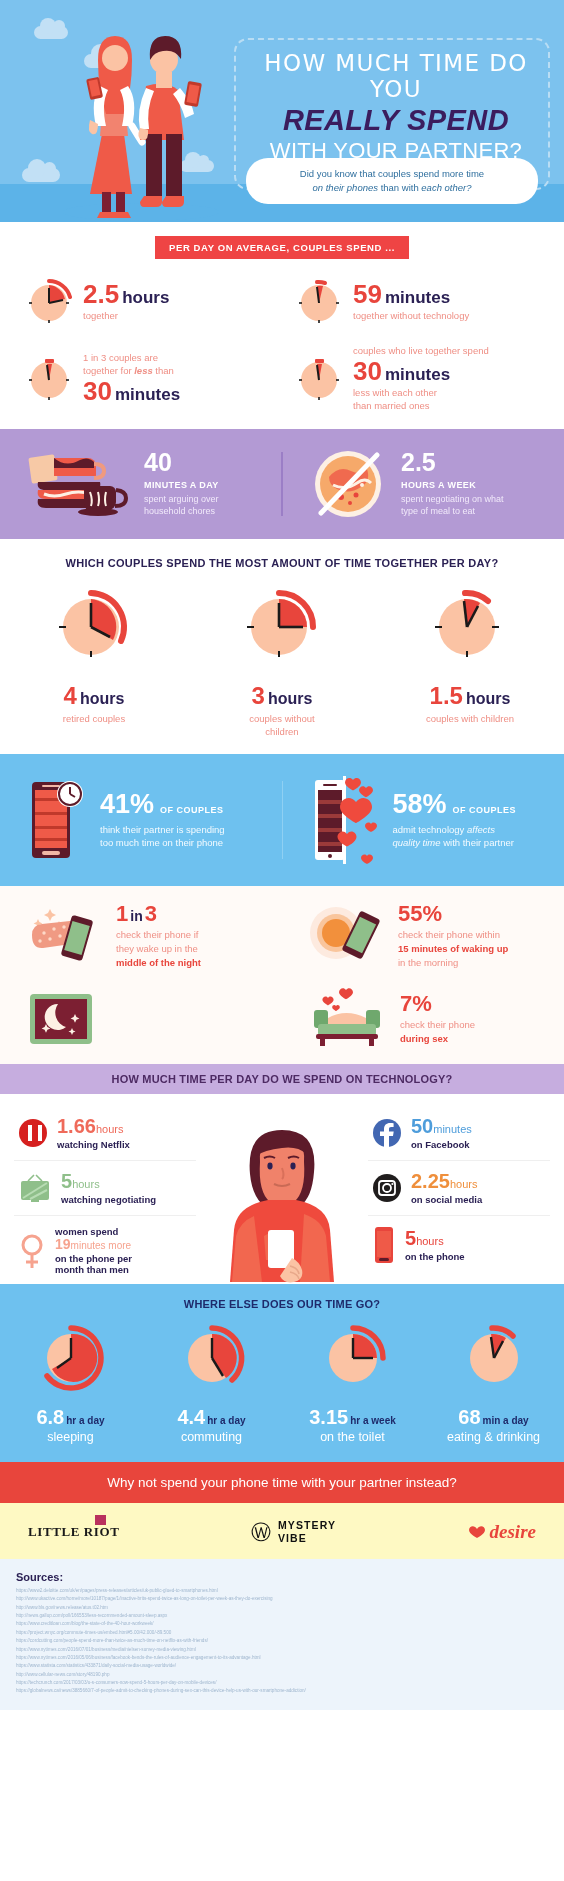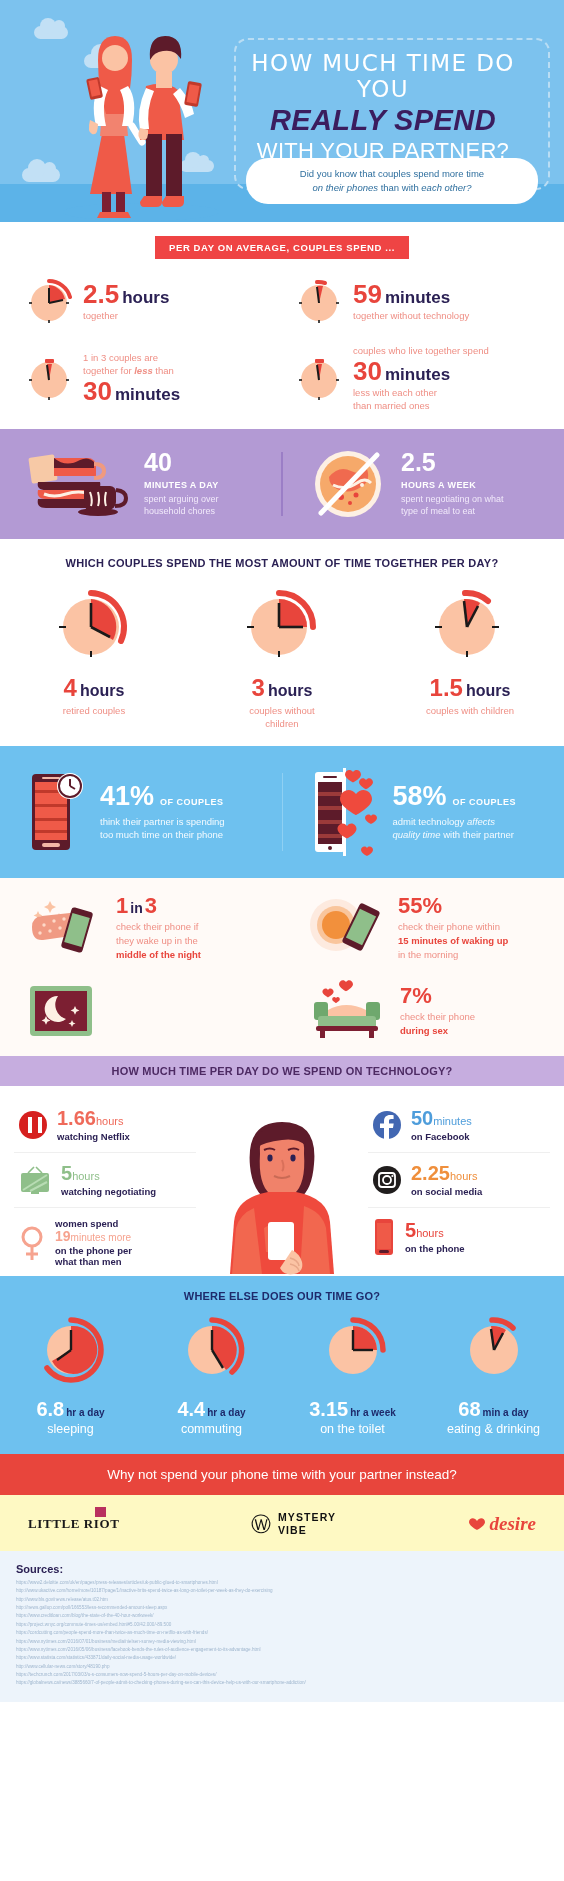--- a/index.html
+++ b/index.html
@@ -33,21 +33,21 @@
   .c4 { width: 34px; height: 12px; left: 180px; top: 160px; }
   .c4:before { width:16px;height:16px;left:5px;top:-8px; }
   .c4:after { width:11px;height:11px;left:18px;top:-5px; }
 
   .couple { position: absolute; left: 46px; bottom: 0; width: 190px; height: 206px; }
 
   .hero-card {
     position: absolute; right: 14px; top: 38px; width: 316px; height: 152px;
     border: 2px dashed #b9ddf4; border-radius: 14px;
   }
-  .hero-title { position: absolute; right: 25px; top: 50px; width: 312px; text-align: center; }
+  .hero-title { position: absolute; right: 12px; top: 50px; width: 312px; text-align: center; }
   .ht-l1 {
     font-size: 23px; letter-spacing: 1.4px; color: #ffffff; font-weight: 400;
     font-family: "DejaVu Sans", sans-serif; line-height: 1.15;
   }
   .ht-l2 {
     font-size: 29px; font-weight: 700; font-style: italic; color: #3b1d5e;
     letter-spacing: .4px; line-height: 1.15; margin-top: 1px;
   }
   .ht-l3 {
     font-size: 22px; color: #ffffff; font-weight: 400; letter-spacing: .3px;
@@ -92,21 +92,21 @@
   .s2 .half { flex: 1; display: flex; align-items: center; gap: 12px; padding-left: 24px; }
   .s2 .divider { width: 2px; height: 64px; background: #9b7ec6; }
   .s2 .num { font-size: 25px; font-weight: 700; color: #fff; line-height: 1; }
   .s2 .cap { font-size: 9px; font-weight: 700; color: #fff; letter-spacing: .4px; margin-top: 5px; }
   .s2 .desc { font-size: 9px; color: #f1e9fa; line-height: 1.4; margin-top: 3px; }
 
   
   .s3 { background: #fff; padding: 18px 0 16px; }
   .s3 .row { display: grid; grid-template-columns: repeat(3,1fr); margin-top: 18px; }
   .s3 .cell { text-align: center; }
-  .s3 .val { font-size: 24px; font-weight: 700; color: #e8453c; margin-top: 5px; }
+  .s3 .val { font-size: 24px; font-weight: 700; color: #e8453c; margin-top: 13px; }
   .s3 .val .unit { font-size: 16px; color: #2b2154; margin-left: 3px; }
   .s3 .lbl { font-size: 9.5px; color: #ef8f85; margin-top: 3px; line-height: 1.35; }
 
   
   .s4 { background: #6ec1ef; padding: 18px 0; display: flex; align-items: center; }
   .s4 .half { flex: 1; display: flex; align-items: center; gap: 12px; padding-left: 26px; }
   .s4 .divider { width: 1px; height: 78px; background: #8fd0f3; }
   .s4 .pct { font-size: 27px; font-weight: 700; color: #fff; line-height: 1; display:flex; align-items:baseline; gap:6px; }
   .s4 .pct small { font-size: 9px; font-weight: 700; letter-spacing: .5px; }
   .s4 .desc { font-size: 9.5px; color: #f4fbff; line-height: 1.45; margin-top: 5px; }
@@ -589,21 +589,21 @@
       <div class="trow">
         <svg width="28" height="38" viewBox="0 0 28 38">
           <circle cx="14" cy="13" r="9" fill="none" stroke="#f6a38f" stroke-width="3"></circle>
           <line x1="14" y1="22" x2="14" y2="36" stroke="#f6a38f" stroke-width="3"></line>
           <line x1="8" y1="30" x2="20" y2="30" stroke="#f6a38f" stroke-width="3"></line>
         </svg>
         <div>
           <div class="tpre">women spend</div>
           <div class="tv" style="color:#f6a38f;font-size:14px"><span>19</span><span class="u" style="font-size:10px">minutes more</span></div>
           <div class="tl">on the phone per</div>
-          <div class="tl" style="margin-top:0">what than men</div>
+          <div class="tl" style="margin-top:0">month than men</div>
         </div>
       </div>
     </div>
 
     <div class="col right">
       <div class="trow">
         <svg width="30" height="30" viewBox="0 0 30 30">
           <circle cx="15" cy="15" r="14" fill="#4267b2"></circle>
           <path d="M17 29 v-11 h4 l.7 -4.4 H17 v-2.4 c0 -1.3 .4 -2.2 2.2 -2.2 h2.4 V5.2 c-.4 -.06 -1.9 -.2 -3.6 -.2 c-3.6 0 -6 2.2 -6 6.2 v2.4 h-4 V18 h4 v11z" fill="#ffffff"></path>
         </svg>

